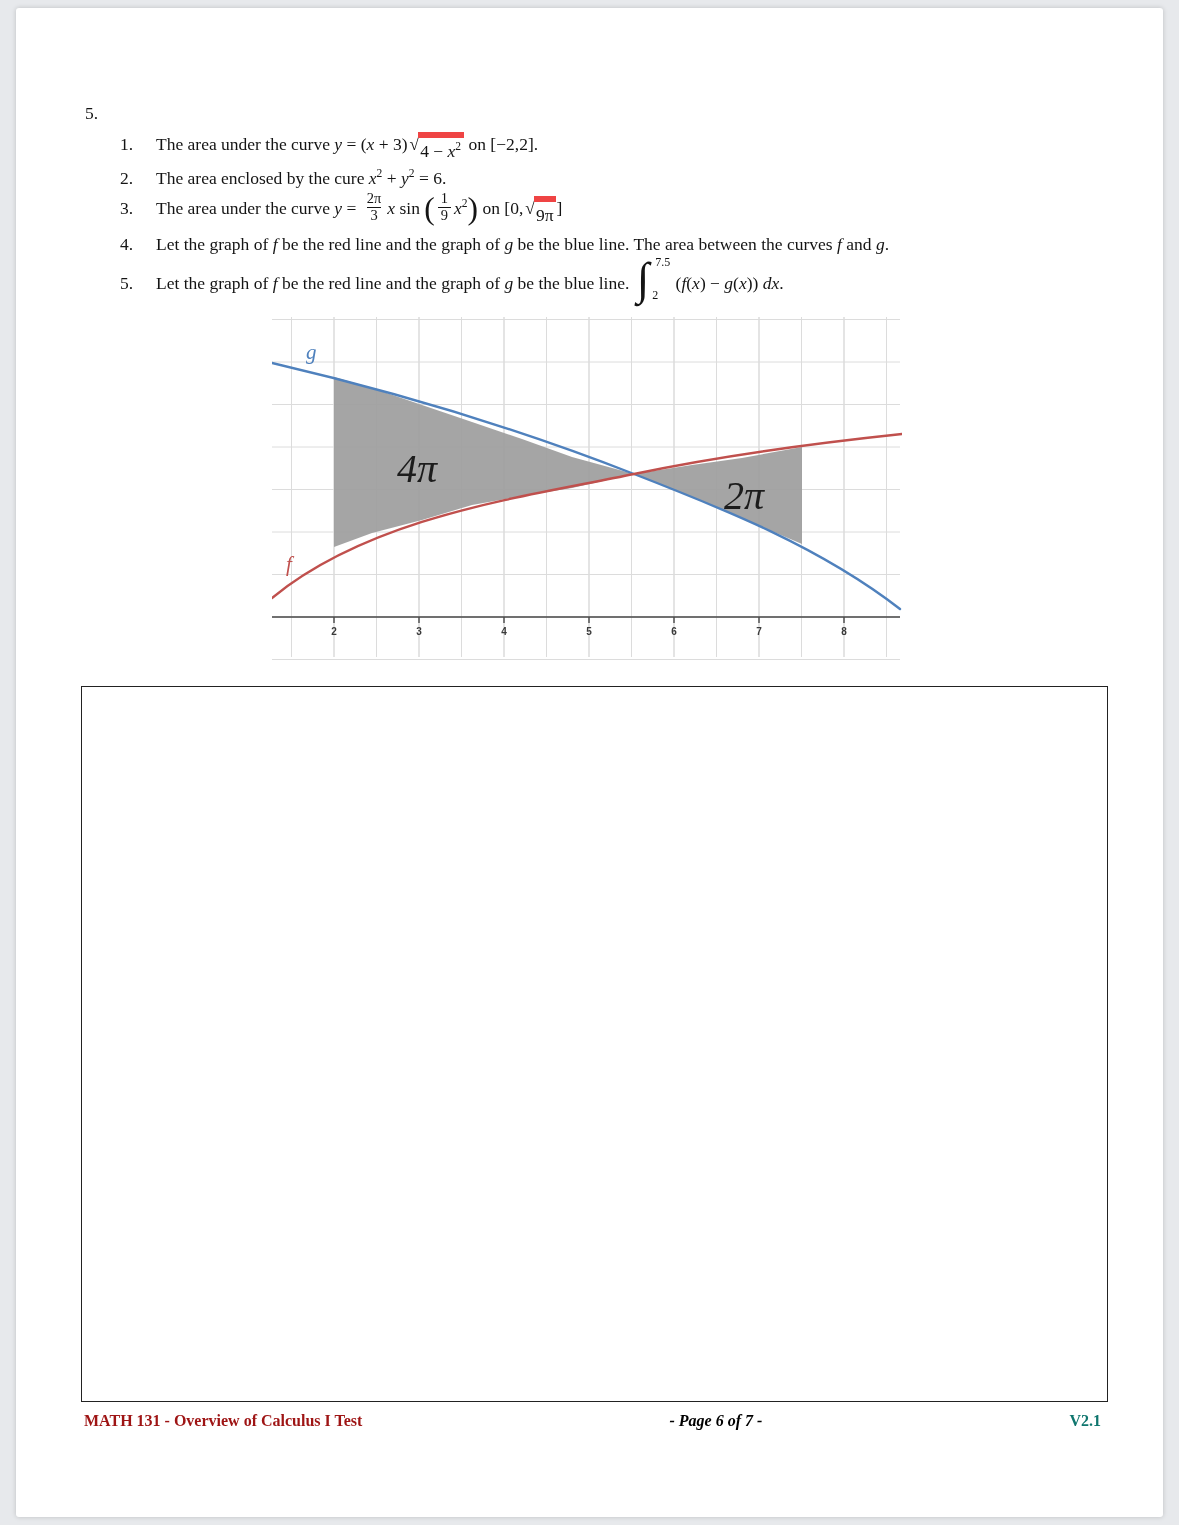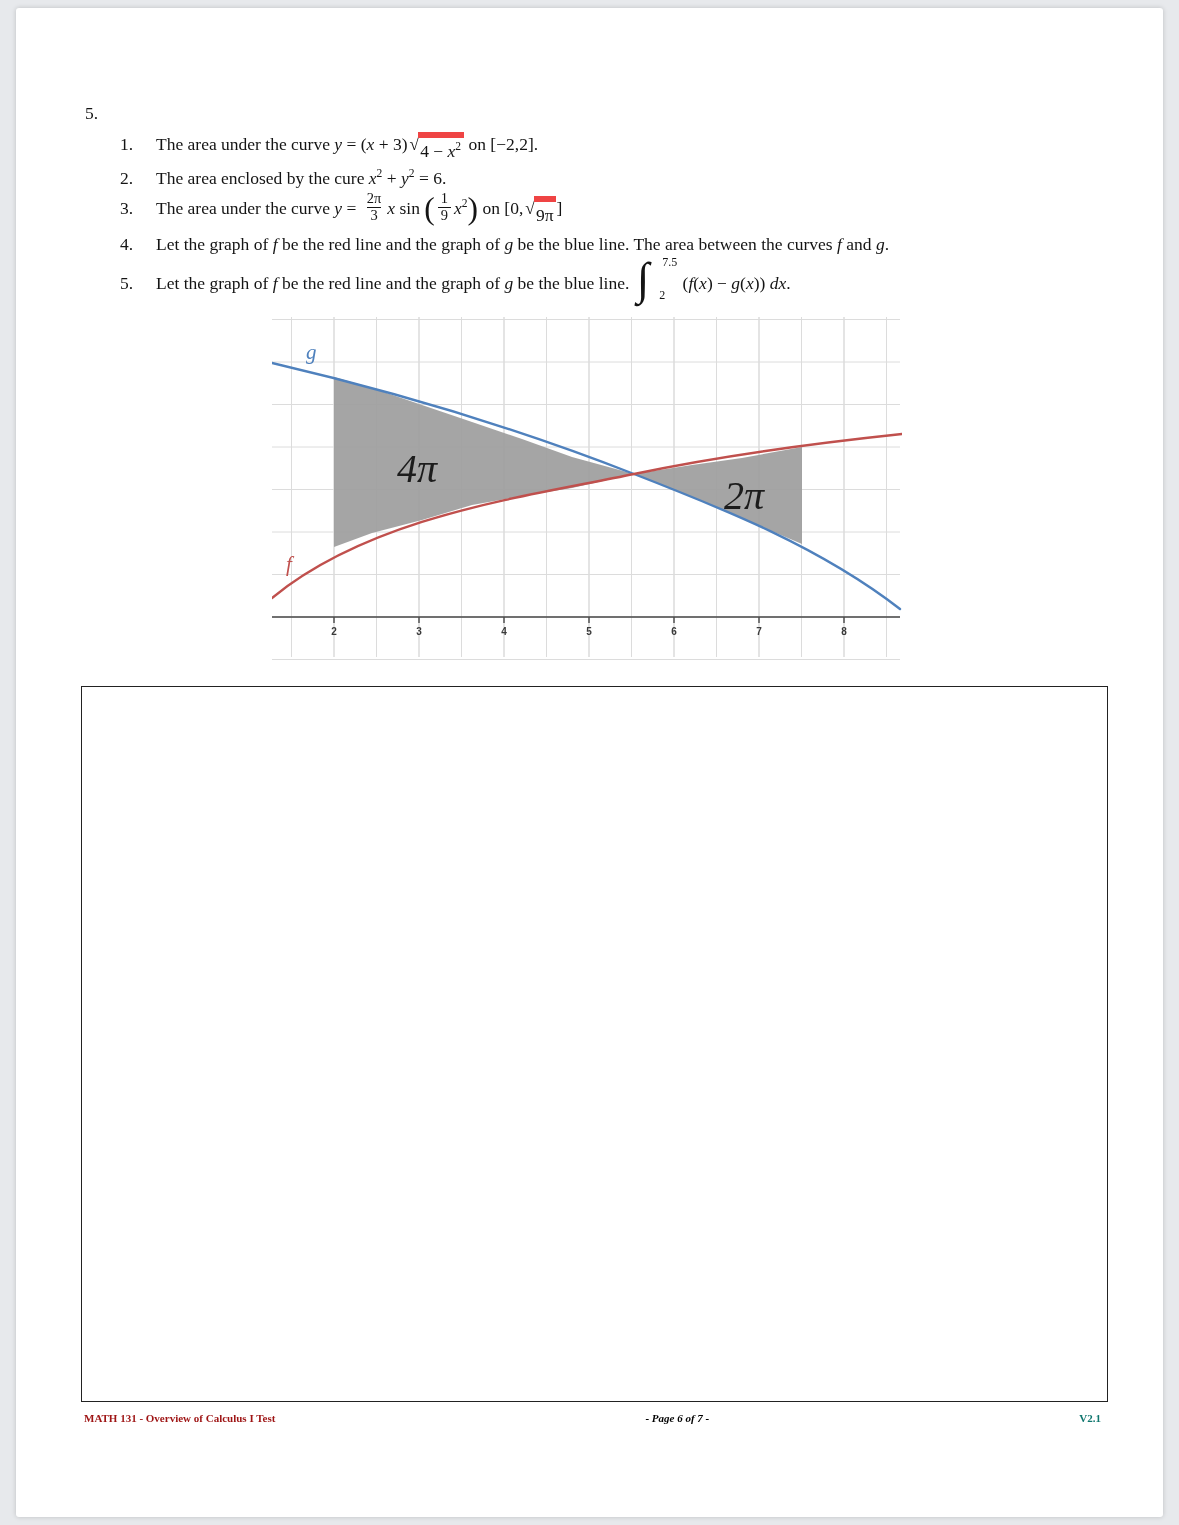--- a/index.html
+++ b/index.html
@@ -25,42 +25,42 @@
 
   .rad{display:inline-flex;align-items:stretch;margin-left:2px;vertical-align:baseline}
   .radsign{font-style:normal}
   .radbar{border-top:6px solid #ef4444;padding:1px 3px 0 2px;margin-left:-1px}
 
   .bigp{font-size:180%;line-height:0;vertical-align:middle;position:relative;top:-1px}
 
   .intg{display:inline-flex;align-items:center;vertical-align:middle;margin:0 3px;transform:translateY(-6px)}
   .intsign{font-size:260%;line-height:.85}
   .limits{display:inline-flex;flex-direction:column;justify-content:space-between;height:44px;
-          font-size:12px;margin-left:11px}
+          font-size:12px;margin-left:4px}
   .limits .ltop{transform:translate(2px,-3px)}
   .limits .lbot{transform:translate(-1px,3px)}
 
   
   .graph-wrap{margin:10px 0 0 256px}
   .grid-minor{stroke:#dcdcdc;stroke-width:1}
   .grid-major{stroke:#c9c9c9;stroke-width:1}
   .axisline{stroke:#4a4a4a;stroke-width:1.6}
   .tickmark{stroke:#4a4a4a;stroke-width:1.4}
   .ticklbl{font:bold 10px "Liberation Sans",sans-serif;fill:#3a3a3a;text-anchor:middle}
   .curve{fill:none;stroke-width:2.4;stroke-linecap:round}
   .glabel{font:italic 21px "Liberation Serif",serif}
   .flabel{font:italic 21px "Liberation Serif",serif}
   .arealbl{font:italic 40px "Liberation Serif",serif;fill:#1c1c1c}
 
   
   .answer-box{margin:20px 0 0 65px;width:1027px;height:716px;border:1.6px solid #222;background:#fff}
 
   
   .footer{position:absolute;left:68px;right:62px;top:1404px;display:flex;align-items:flex-start;
-          font-size:11px;font-weight:bold}
+          font-size:16px;font-weight:bold}
   .footer .f-left{color:#9e1414;flex:none}
   .footer .f-center{flex:1;text-align:center;color:#000000;font-style:italic}
   .footer .f-right{flex:none;color:#0f766e}
 </style>
 </head>
 <body>
 
 <div class="page">
 
   <div class="qline">

